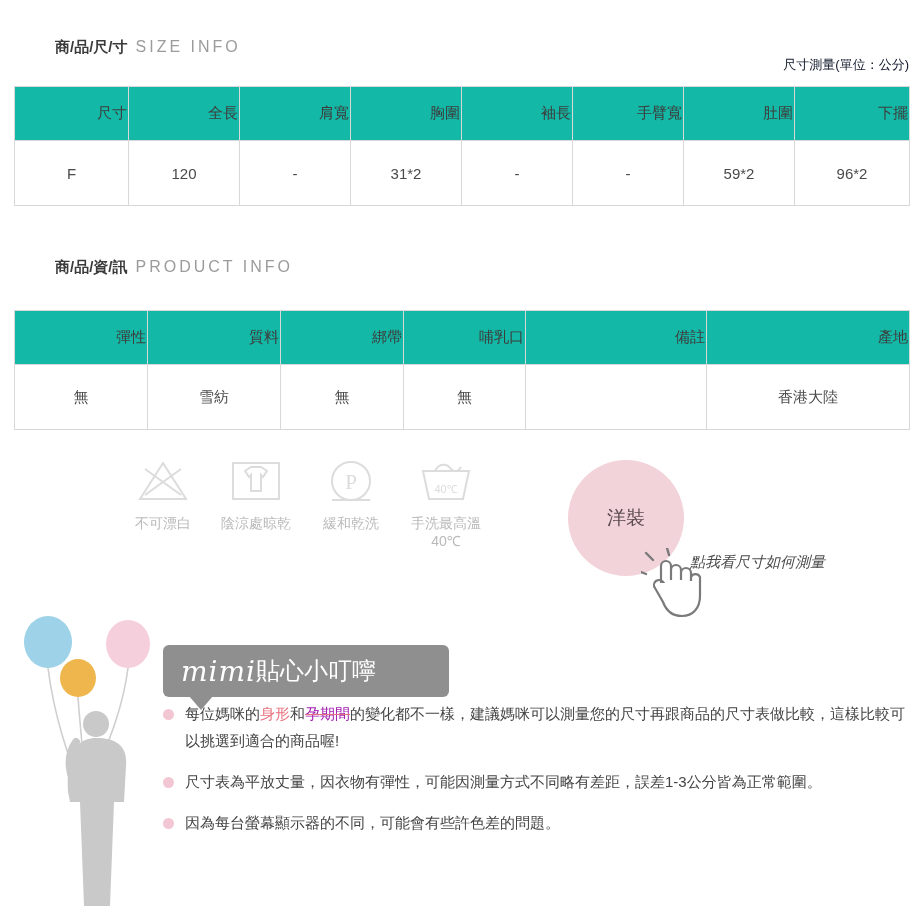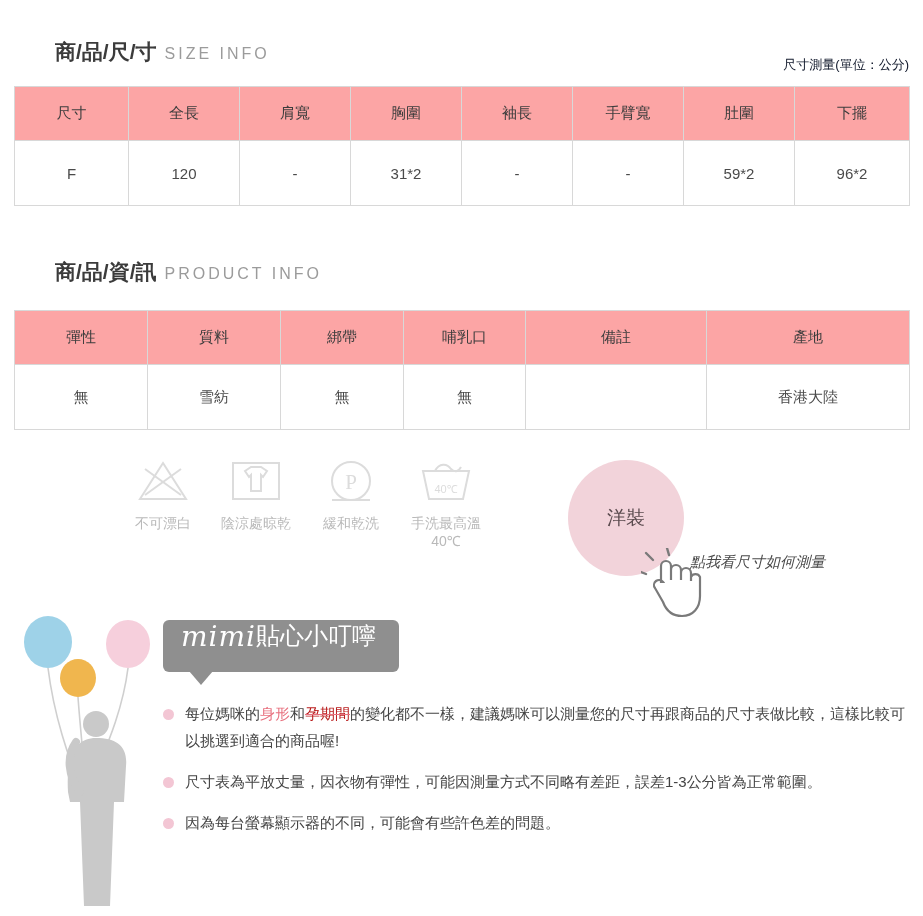--- a/index.html
+++ b/index.html
@@ -21,21 +21,21 @@
     width: 923px;
     height: 916px;
   }
 
   
   .sec-head {
     position: absolute;
     white-space: nowrap;
   }
   .sec-head .cn {
-    font-size: 21px;
+    font-size: 15px;
     font-weight: bold;
     color: #3b3b3b;
     letter-spacing: 0px;
   }
   .sec-head .en {
     font-size: 16px;
     color: #9b9b9b;
     letter-spacing: 3px;
     margin-left: 8px;
   }
@@ -56,23 +56,24 @@
     table-layout: fixed;
   }
   table.info th, table.info td {
     border: 1px solid #d8d8d8;
     text-align: center;
     font-size: 15px;
     color: #4a4a4a;
     font-weight: normal;
   }
   table.info thead th {
-    background: #fca5a5;
+    background: #14b8a6;
     height: 51px;
     color: #3d3d3d;
+    text-align: right;
   }
   table.info tbody td {
     background: #ffffff;
     height: 62px;
   }
 
   
   .care-row {
     position: absolute;
     left: 120px;
@@ -140,26 +141,27 @@
     left: 10px;
     top: 606px;
     width: 160px;
     height: 300px;
   }
 
   
   .bubble {
     position: absolute;
     left: 163px;
-    top: 620px;
-    width: 236px;
+    top: 645px;
+    width: 286px;
     height: 52px;
     background: #8f8f8f;
     border-radius: 6px;
     display: flex;
+    align-items: center;
     padding-left: 18px;
     box-sizing: border-box;
   }
   .bubble:after {
     content: "";
     position: absolute;
     left: 26px;
     bottom: -13px;
     width: 0; height: 0;
     border-left: 12px solid transparent;
@@ -199,21 +201,21 @@
     top: 9px;
     width: 11px;
     height: 11px;
     border-radius: 50%;
     background: #f3c6d4;
   }
   .hl {
     color: #e8717f;
   }
   .hl-strike {
-    color: #b91c1c;
+    color: #a21caf;
     text-decoration: line-through;
     text-decoration-color: #e8717f;
   }
 </style>
 </head>
 <body>
 
 <div class="page">
 
   <div class="sec-head" style="left:55px; top:38px;">

